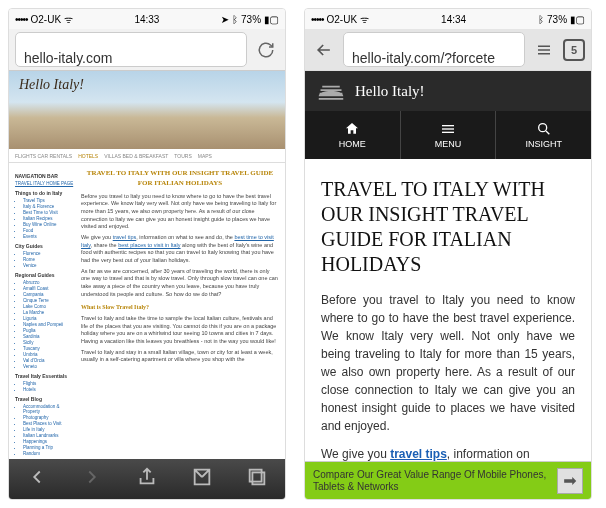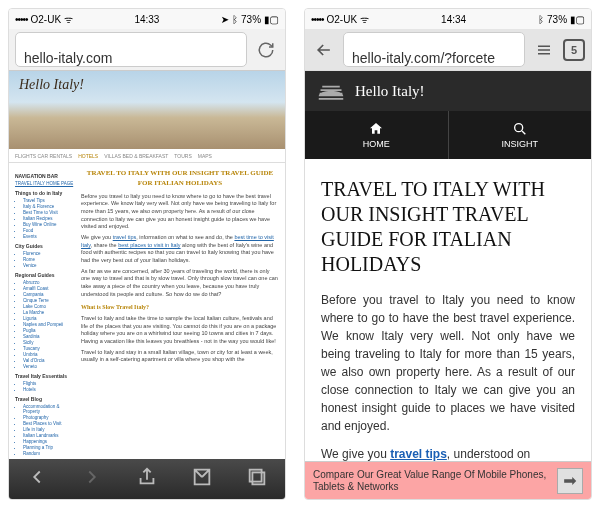--- a/index.html
+++ b/index.html
@@ -37,21 +37,21 @@
 .header-dark .logo-icon{width:28px;height:20px;display:flex;align-items:center;justify-content:center}
 .header-dark .site-name{font-family:Georgia,serif;font-size:15px}
 .nav-dark{background:#1a1a1a;display:flex;height:48px}
 .nav-item{flex:1;display:flex;flex-direction:column;align-items:center;justify-content:center;color:#fff;font-size:9px;gap:2px;border-right:1px solid #444}
 .nav-item:last-child{border-right:none}
 .nav-item svg{width:16px;height:16px}
 .article{flex:1;padding:18px 16px;overflow:hidden}
 .article h1{font-family:Georgia,serif;font-size:20px;line-height:1.25;margin-bottom:14px;font-weight:400;color:#111}
 .article p{font-size:12px;line-height:1.5;color:#333;text-align:justify;margin-bottom:10px}
 .article a{color:#1a5fb4;font-weight:bold;text-decoration:underline}
-.ad-bar{height:38px;background:#fca5a5;border-top:1px solid #ccc;display:flex;align-items:center;padding:0 8px;gap:8px}
+.ad-bar{height:38px;background:#84cc16;border-top:1px solid #ccc;display:flex;align-items:center;padding:0 8px;gap:8px}
 .ad-text{flex:1;font-size:10px;color:#333;line-height:1.2}
 .ad-arrow{width:26px;height:26px;background:#e0e0e0;border:1px solid #aaa;display:flex;align-items:center;justify-content:center;color:#555}
 </style>
 </head>
 <body>
 
 <div class="phone phone-left">
   <div class="status-bar">
     <div class="status-left">
       <span class="dots">•••••</span>
@@ -219,30 +219,38 @@
       <div class="site-name">Hello Italy!</div>
     </div>
     <div class="nav-dark">
       <div class="nav-item">
         <svg viewBox="0 0 24 24" fill="#fff">
             <path d="M12 3l9 8h-3v8h-4v-5h-4v5H6v-8H3z"></path>
           </svg>
         <span>HOME</span>
       </div>
       <div class="nav-item">
+        <svg viewBox="0 0 24 24" fill="#fff">
+            <rect x="3" y="6" width="18" height="2"></rect>
+            <rect x="3" y="11" width="18" height="2"></rect>
+            <rect x="3" y="16" width="18" height="2"></rect>
+          </svg>
+        <span>MENU</span>
+      </div>
+      <div class="nav-item">
         <svg viewBox="0 0 24 24" fill="none" stroke="#fff" stroke-width="2">
             <circle cx="10" cy="10" r="6"></circle>
             <path d="M15 15l5 5"></path>
           </svg>
         <span>INSIGHT</span>
       </div>
     </div>
     <div class="article">
       <h1>TRAVEL TO ITALY WITH OUR INSIGHT TRAVEL GUIDE FOR ITALIAN HOLIDAYS</h1>
       <p>Before you travel to Italy you need to know where to go to have the best travel experience. We know Italy very well. Not only have we being traveling to Italy for more than 15 years, we also own property here. As a result of our close connection to Italy we can give you an honest insight guide to places we have visited and enjoyed.</p>
-      <p><span>We give you </span><a>travel tips</a><span>, understood on</span></p>
+      <p><span>We give you </span><a>travel tips</a><span>, information on</span></p>
     </div>
     <div class="ad-bar">
       <div class="ad-text">Compare Our Great Value Range Of Mobile Phones, Tablets &amp; Networks</div>
       <div class="ad-arrow">➡</div>
     </div>
   </div>
 </div>
 
 </body></html>

